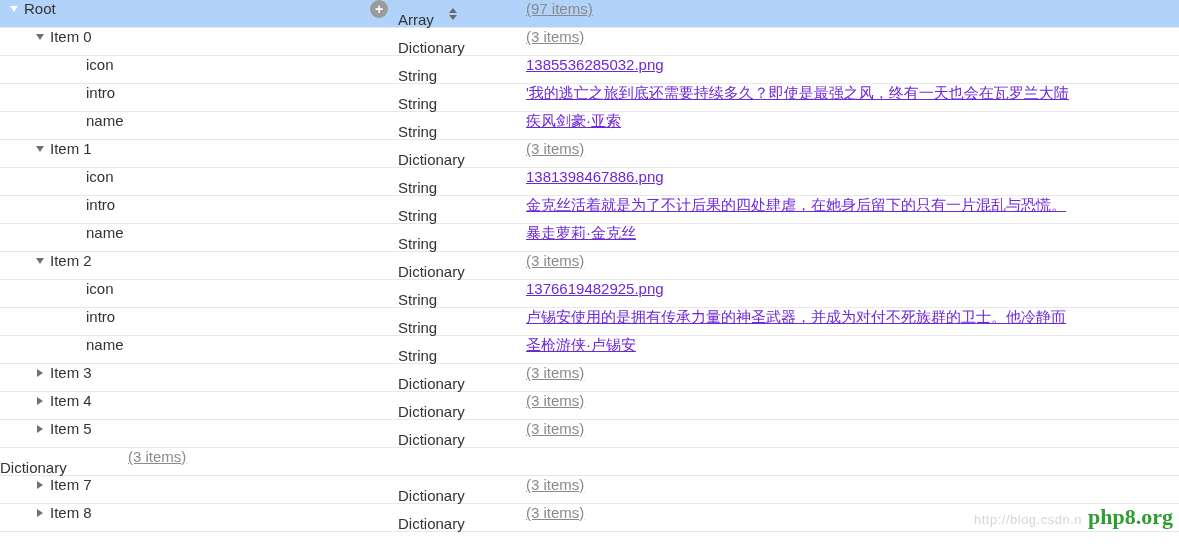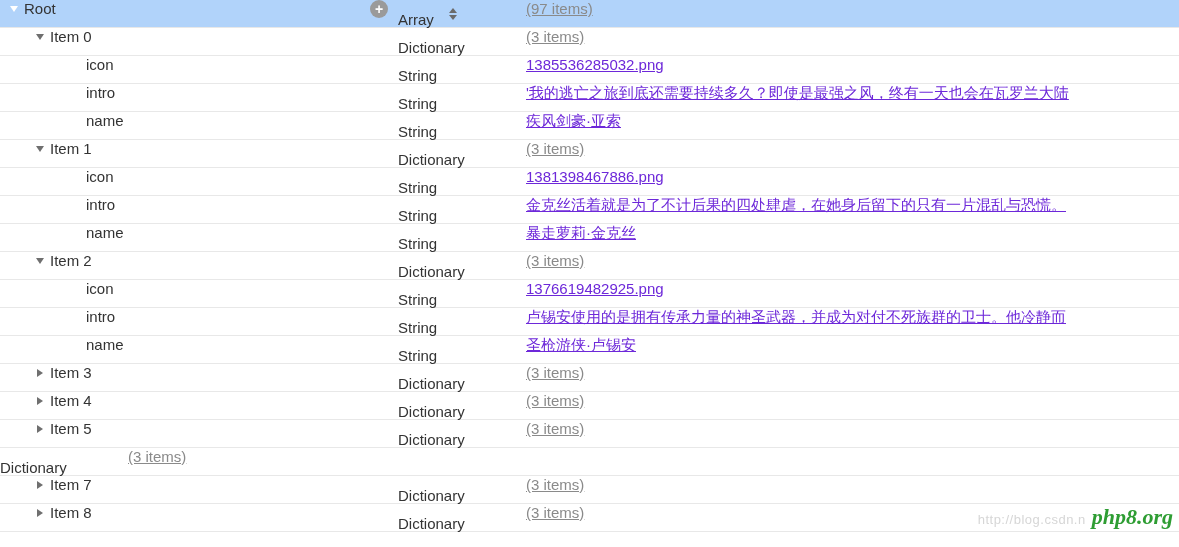--- a/index.html
+++ b/index.html
@@ -89,21 +89,20 @@
     position: absolute;
     right: 6px;
     bottom: 2px;
     font-size: 14px;
     pointer-events: none;
   }
   .watermark .faint { color: #d6d6d6; letter-spacing: 0.5px; font-size: 13px; margin-right: 6px;}
   .watermark .brand {
     font-family: Georgia, "Times New Roman", serif;
     font-weight: bold;
-    font-style: italic;
     color: #2e9d33;
     font-size: 22px;
   }
 </style>
 </head>
 <body>
 
 <div class="tree">
 
   <div class="row selected">

